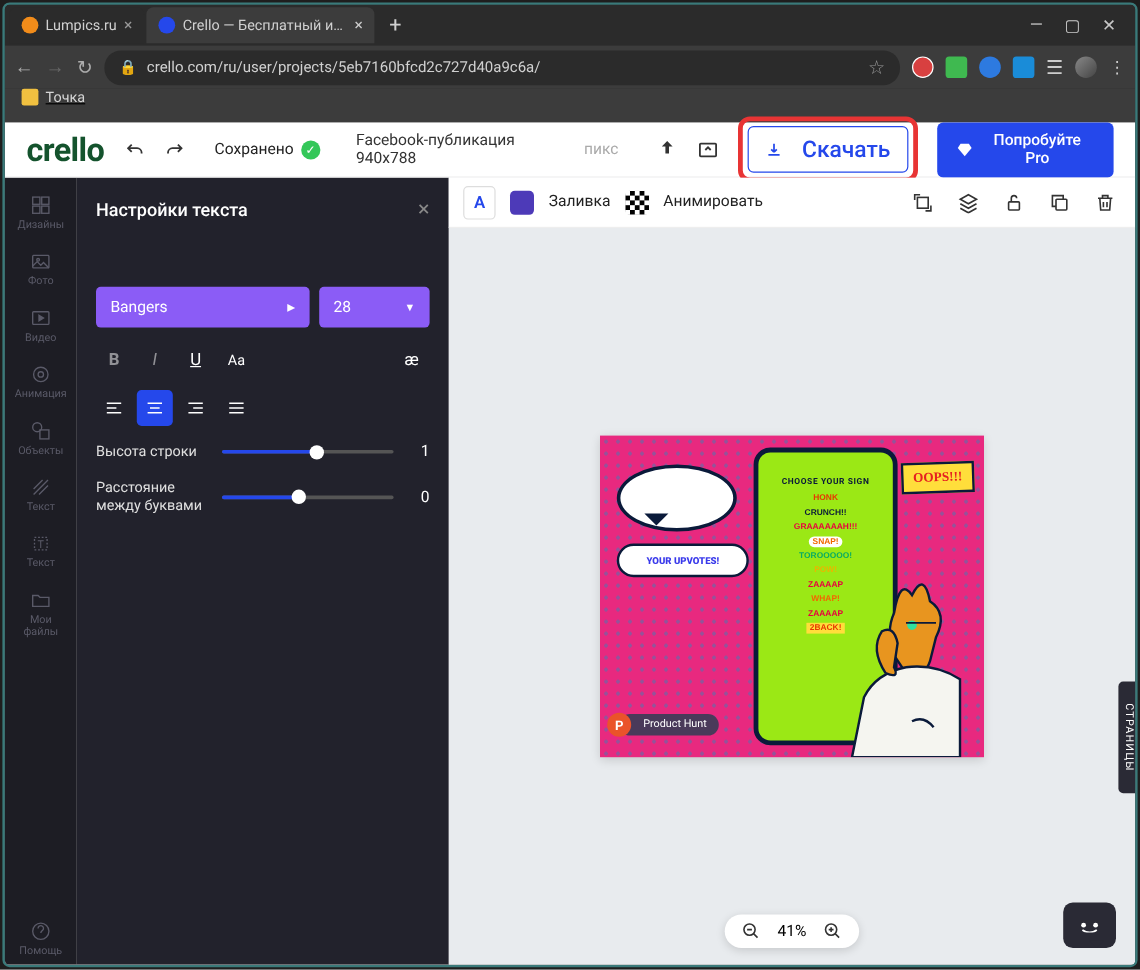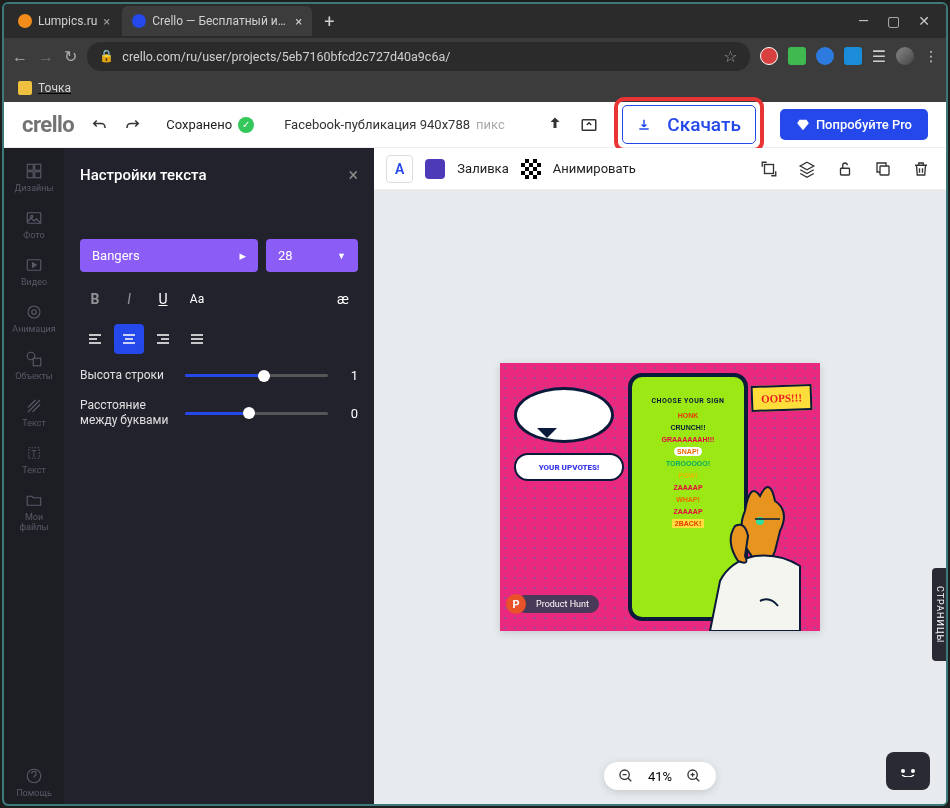--- a/index.html
+++ b/index.html
@@ -17,28 +17,28 @@
 .win-controls { margin-left: auto; display: flex; gap: 18px; padding: 0 12px; color: #c8c8c8; font-size: 14px; }
 
 .urlbar { background: #3c3c3c; display: flex; align-items: center; height: 36px; padding: 0 8px; gap: 10px; }
 .nav-icon-gray { color: #adadad; font-size: 16px; cursor: pointer; }
 .url-input { flex: 1; background: #2b2b2b; border-radius: 14px; padding: 5px 12px; display: flex; align-items: center; gap: 8px; }
 .url-text { color: #d0d0d0; font-size: 12.5px; flex: 1; }
 .lock-icon { color: #9e9e9e; font-size: 12px; }
 .ext-icons { display: flex; gap: 10px; align-items: center; }
 .ext-badge { width: 18px; height: 18px; border-radius: 3px; position: relative; }
 
-.bookmarks { background: #3c3c3c; height: 28px; display: flex; align-items: center; padding: 0 14px; gap: 6px; text-decoration: underline; }
+.bookmarks { background: #3c3c3c; height: 28px; display: flex; align-items: flex-start; padding: 0 14px; gap: 6px; text-decoration: underline; }
 .bm-icon { width: 14px; height: 14px; background: #f0c040; border-radius: 2px; }
 .bm-text { color: #d6d6d6; font-size: 12px; }
 
 .app { flex: 1; display: flex; flex-direction: column; background: #fff; }
 
 .app-header { height: 46px; display: flex; align-items: center; padding: 0 18px; gap: 16px; border-bottom: 1px solid #eee; }
-.logo { font-size: 22px; font-weight: 700; color: #737373; letter-spacing: -0.5px; }
+.logo { font-size: 27px; font-weight: 700; color: #14532d; letter-spacing: -0.5px; }
 .hdr-icon { color: #333; font-size: 16px; cursor: pointer; }
 .saved-group { display: flex; align-items: center; gap: 6px; margin-left: 8px; }
 .saved-text { font-size: 13px; color: #222; }
 .saved-check { width: 16px; height: 16px; background: #34c759; border-radius: 50%; display: flex; align-items: center; justify-content: center; color: #fff; font-size: 10px; }
 .docname-group { margin-left: 14px; display: flex; align-items: center; gap: 6px; font-size: 13px; color: #333; }
 .docname-unit { color: #aaa; }
 .hdr-spacer { flex: 1; }
 .btn-download { border: 1.5px solid #2548eb; background: #fff; color: #2548eb; padding: 7px 14px; border-radius: 5px; display: flex; align-items: center; gap: 16px; font-size: 19px; font-weight: 500; cursor: pointer; }
 .btn-pro { background: #2548eb; color: #fff; padding: 8px 16px; border-radius: 5px; display: flex; align-items: center; gap: 6px; font-size: 13px; font-weight: 500; cursor: pointer; border: none; }
 .highlight-ring { border: 4px solid #e83434; border-radius: 10px; padding: 4px; }

